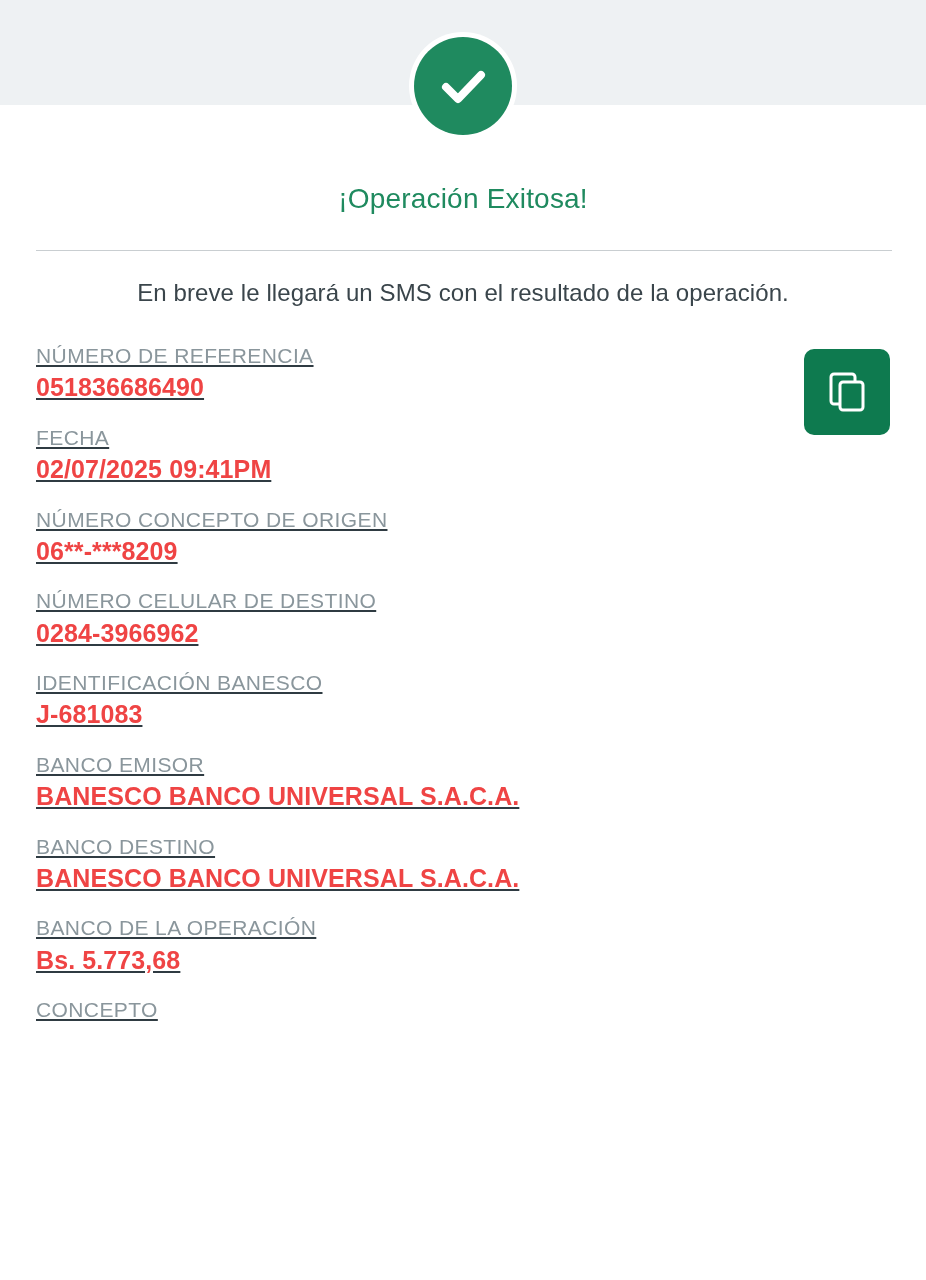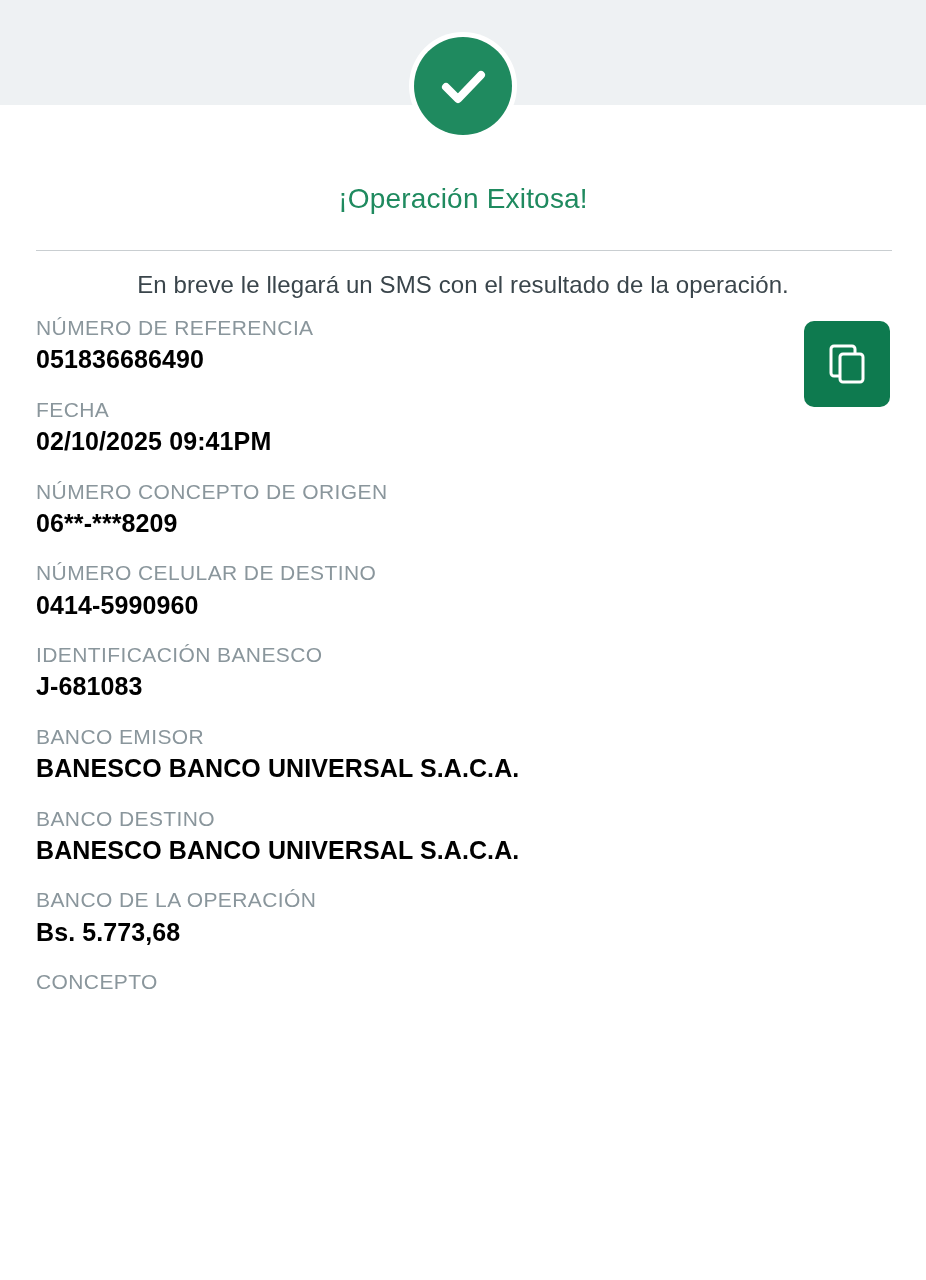--- a/index.html
+++ b/index.html
@@ -62,48 +62,49 @@
   }
 
   .divider {
     margin: 35px auto 0 auto;
     width: 856px;
     height: 1px;
     background: #c9ced1;
   }
 
   .sms-note {
-    margin-top: 20px;
+    margin-top: 28px;
     text-align: center;
     font-size: 24px;
     color: #3a454b;
     font-weight: 400;
     letter-spacing: 0.1px;
   }
 
   .details {
-    margin-top: 16px;
+    margin-top: 36px;
     position: relative;
+    text-decoration: underline;
   }
 
   .field {
     margin-bottom: 21px;
   }
   .field:last-child { margin-bottom: 0; }
 
   .field-label {
     font-size: 21px;
     color: #8a969c;
     letter-spacing: 0.4px;
     font-weight: 400;
     line-height: 1.25;
   }
   .field-value {
     font-size: 25px;
-    color: #000000;
+    color: #ef4444;
     font-weight: bold;
     line-height: 1.3;
     margin-top: 2px;
     letter-spacing: 0.1px;
   }
 
   .copy-button {
     position: absolute;
     right: 0;
     top: 6px;
@@ -152,31 +153,31 @@
       </span>
     </button>
 
     <div class="field">
       <div class="field-label">NÚMERO DE REFERENCIA</div>
       <div class="field-value">051836686490</div>
     </div>
 
     <div class="field">
       <div class="field-label">FECHA</div>
-      <div class="field-value">02/10/2025 09:41PM</div>
+      <div class="field-value">02/07/2025 09:41PM</div>
     </div>
 
     <div class="field">
       <div class="field-label">NÚMERO CONCEPTO DE ORIGEN</div>
       <div class="field-value">06**-***8209</div>
     </div>
 
     <div class="field">
       <div class="field-label">NÚMERO CELULAR DE DESTINO</div>
-      <div class="field-value">0414-5990960</div>
+      <div class="field-value">0284-3966962</div>
     </div>
 
     <div class="field">
       <div class="field-label">IDENTIFICACIÓN BANESCO</div>
       <div class="field-value">J-681083</div>
     </div>
 
     <div class="field">
       <div class="field-label">BANCO EMISOR</div>
       <div class="field-value">BANESCO BANCO UNIVERSAL S.A.C.A.</div>

